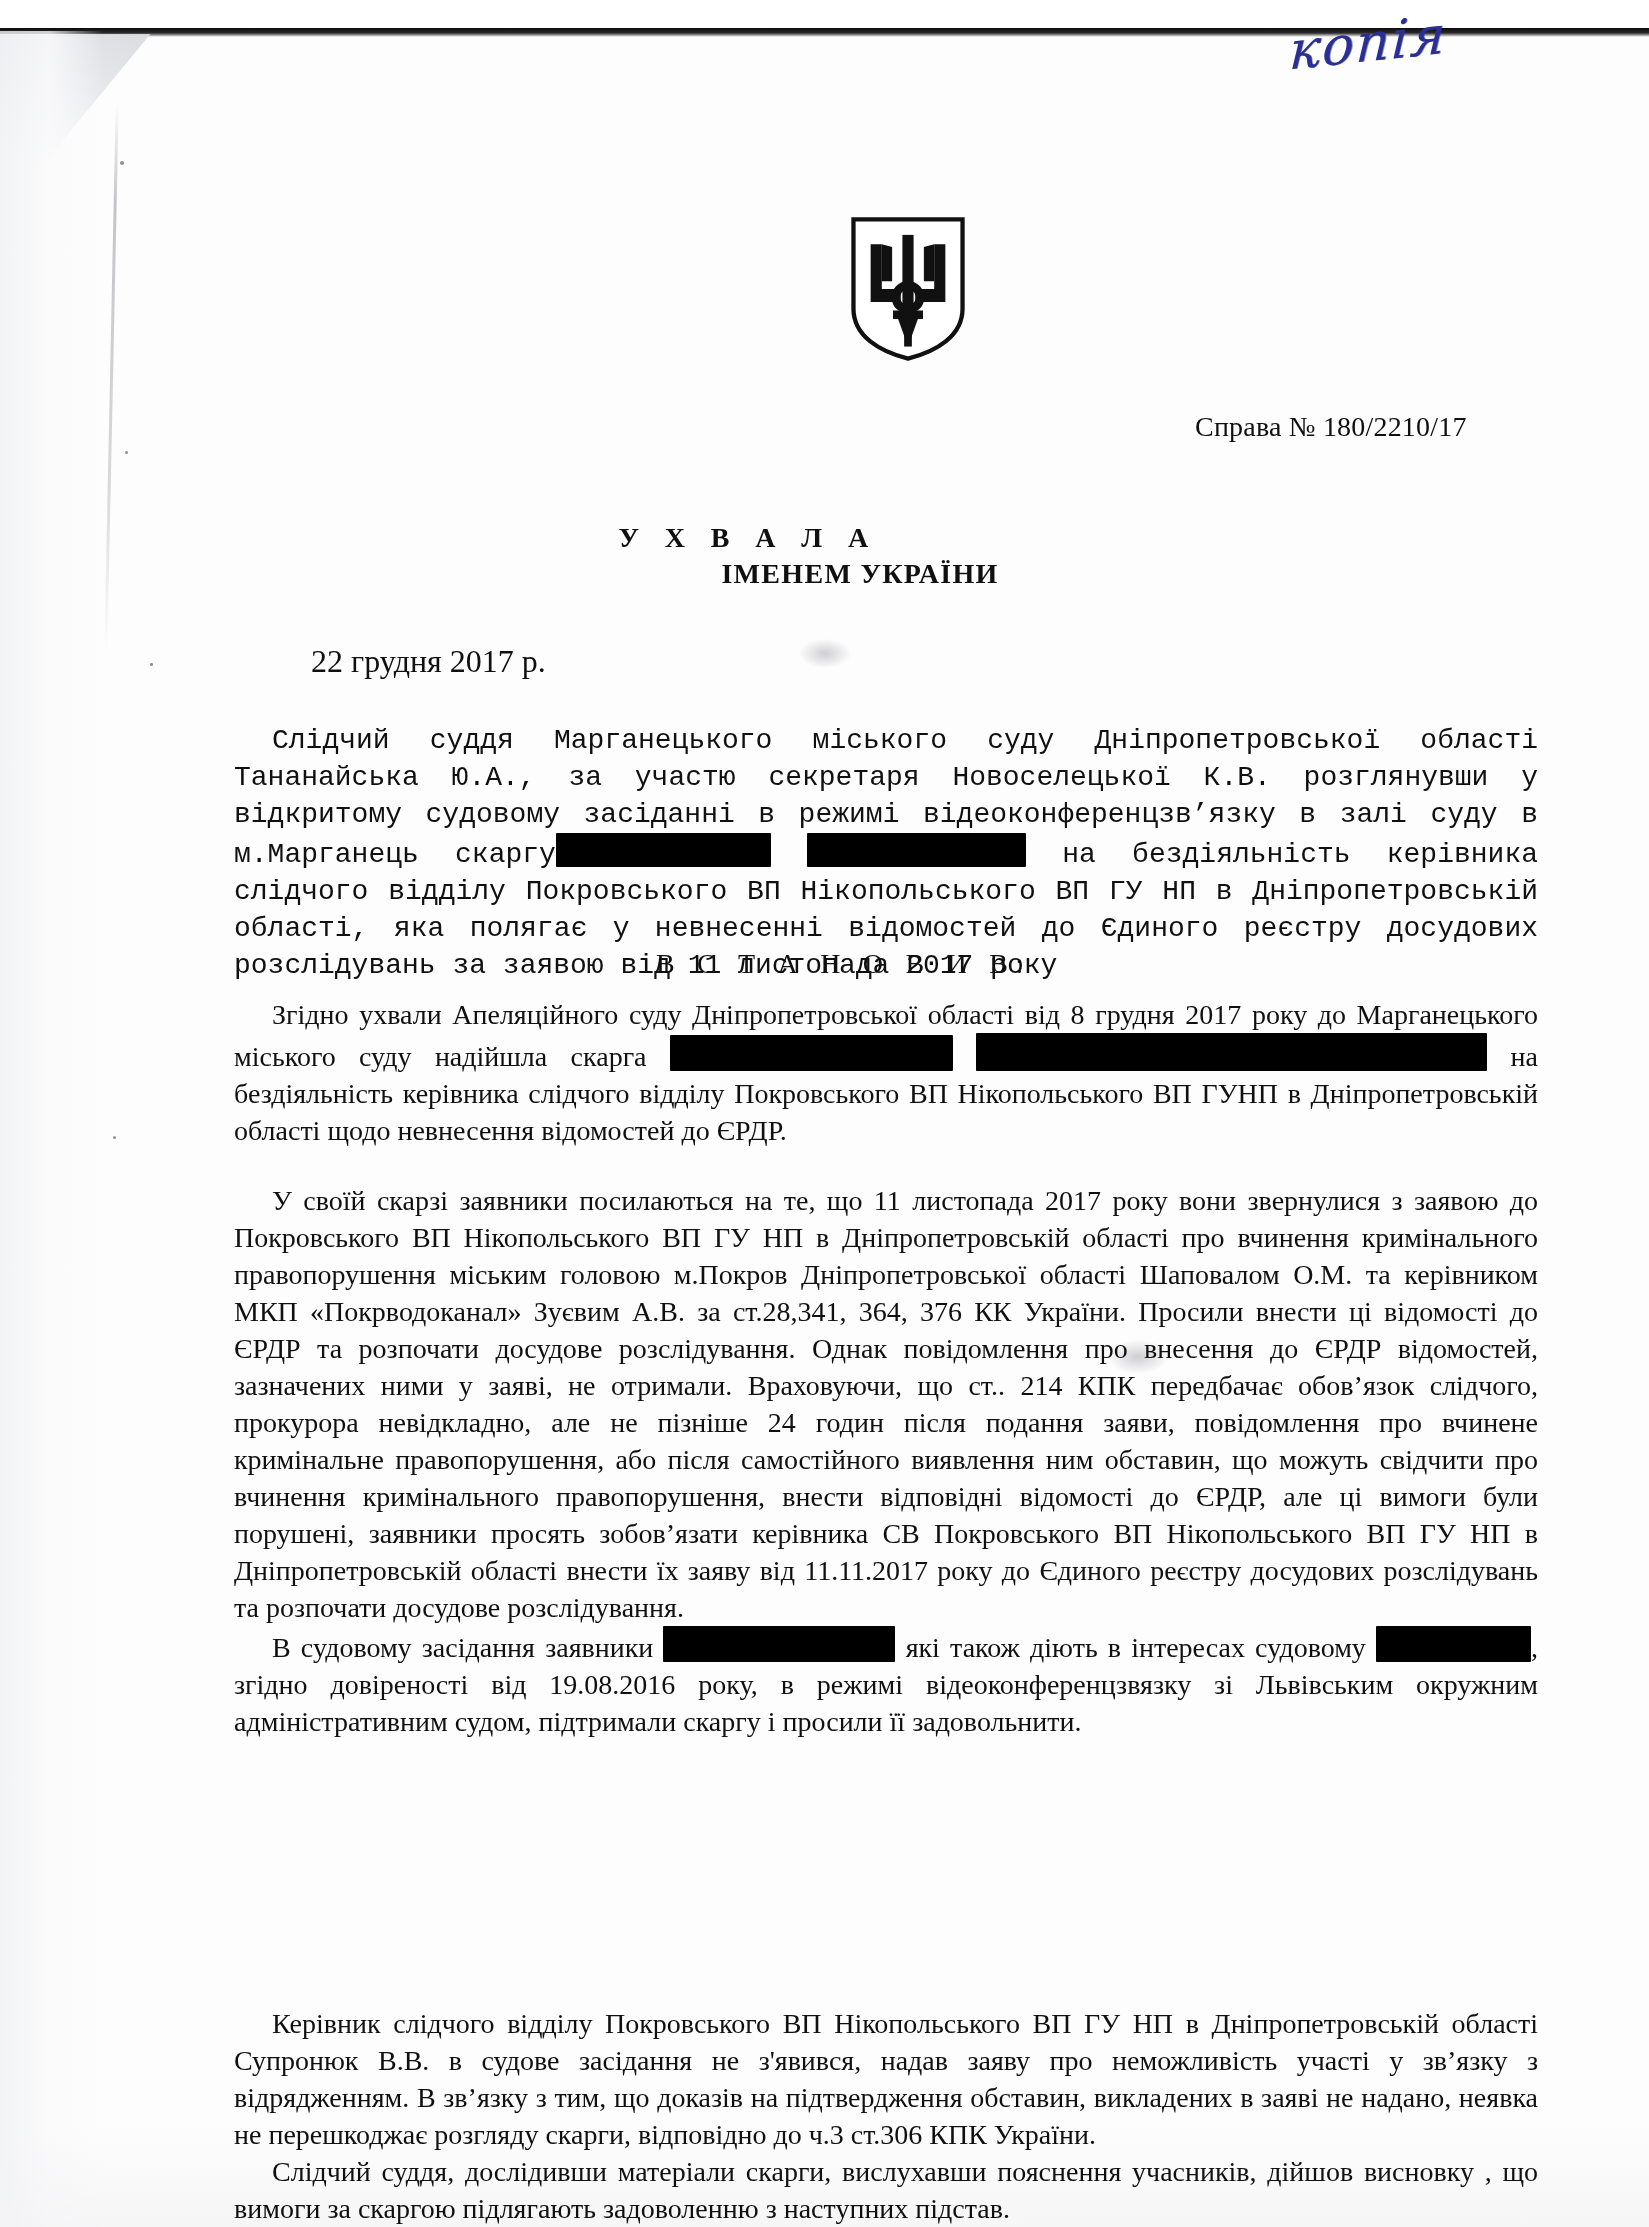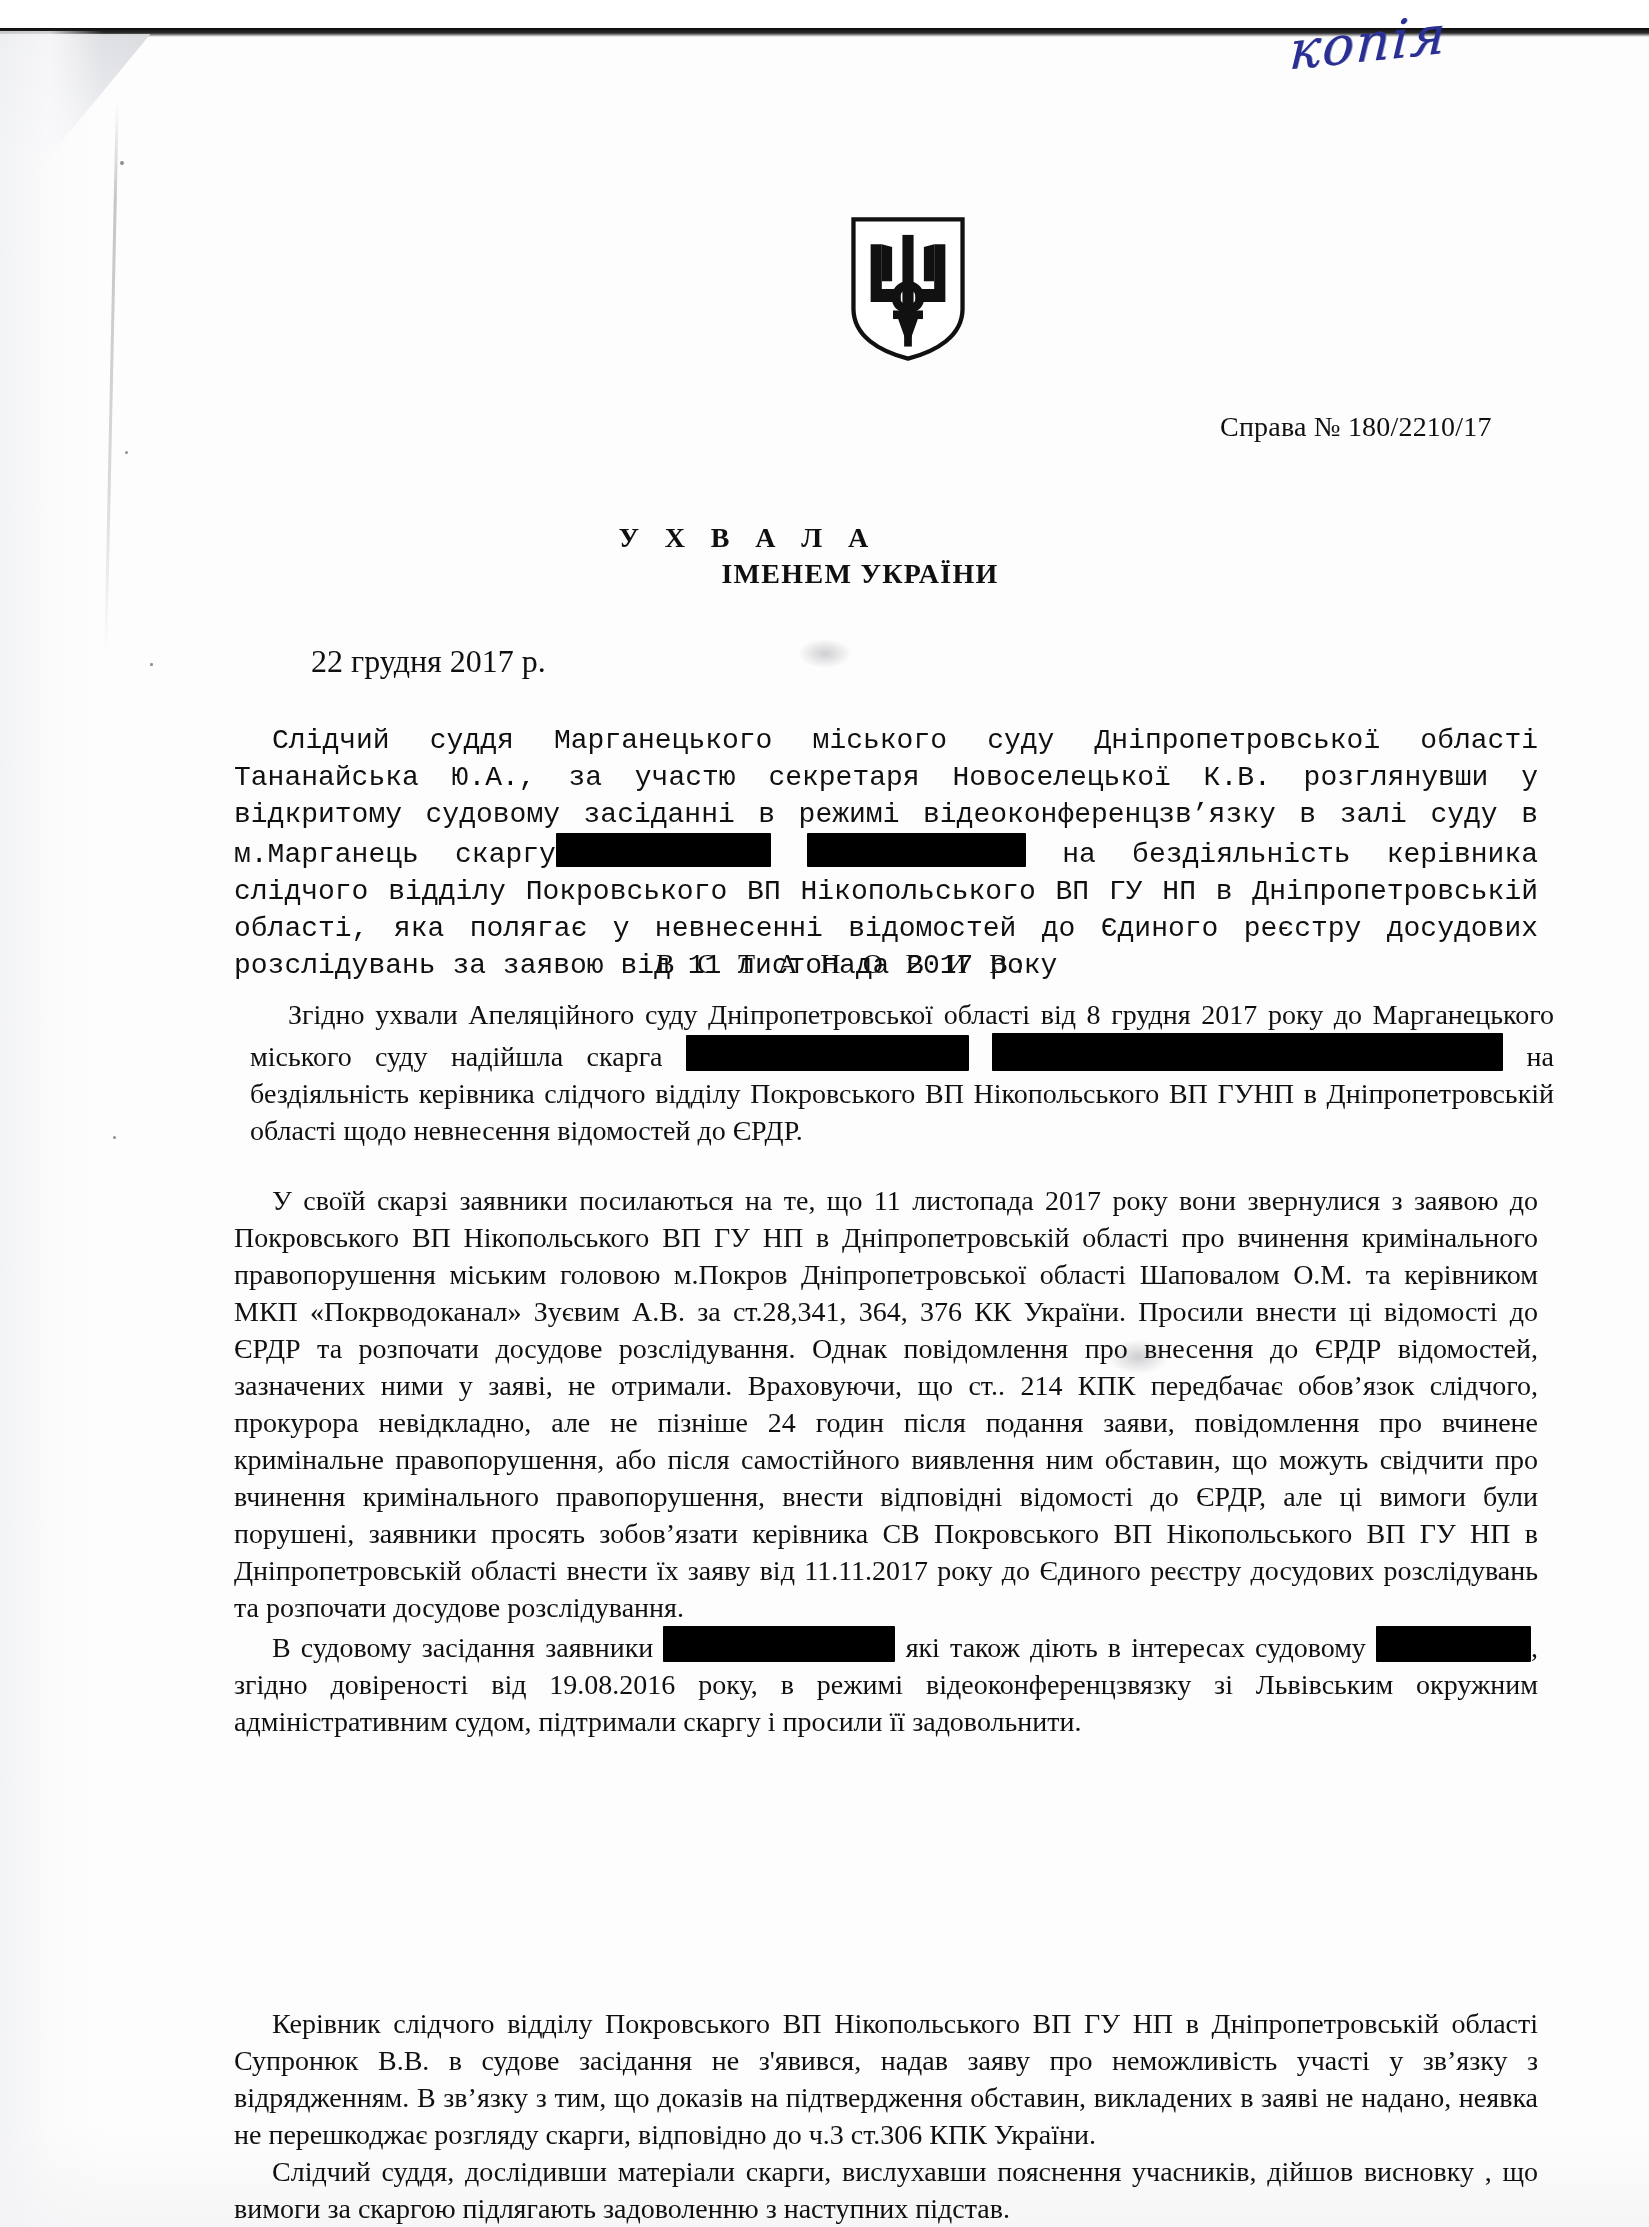--- a/index.html
+++ b/index.html
@@ -115,21 +115,21 @@
     position: absolute;
     left: 850px;
     top: 216px;
     width: 116px;
     height: 146px;
   }
 
   
   .case-no {
     position: absolute;
-    left: 1220px;
+    left: 1195px;
     top: 411px;
     font-size: 28px;
     letter-spacing: 0.2px;
     white-space: nowrap;
   }
   .title-1 {
     position: absolute;
     left: 0;
     top: 522px;
     width: 1424px;
@@ -179,21 +179,21 @@
     line-height: 37px;
     text-align: justify;
     text-justify: inter-word;
   }
   .body-text p {
     margin: 0;
     text-indent: 38px;
   }
 
   #block-intro  { top: 722px; font-family: Liberation Mono, monospace; }
-  #block-vstanovyv { top: 996px; margin-left: 16px; }
+  #block-vstanovyv { top: 996px; }
   #block-main   { top: 1182px; }
   #block-tail   { top: 2005px; }
 
   .redact {
     display: inline-block;
     vertical-align: -5.2px;
     background: #000000;
     border-radius: 0.9px;
   }
   .r-a { width: 215px; height: 34px; }

